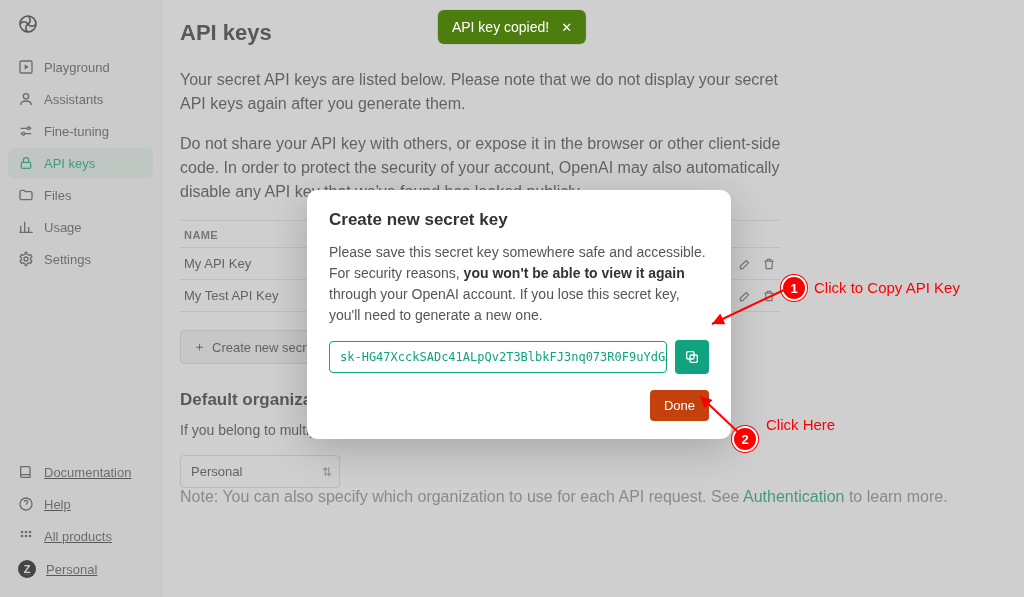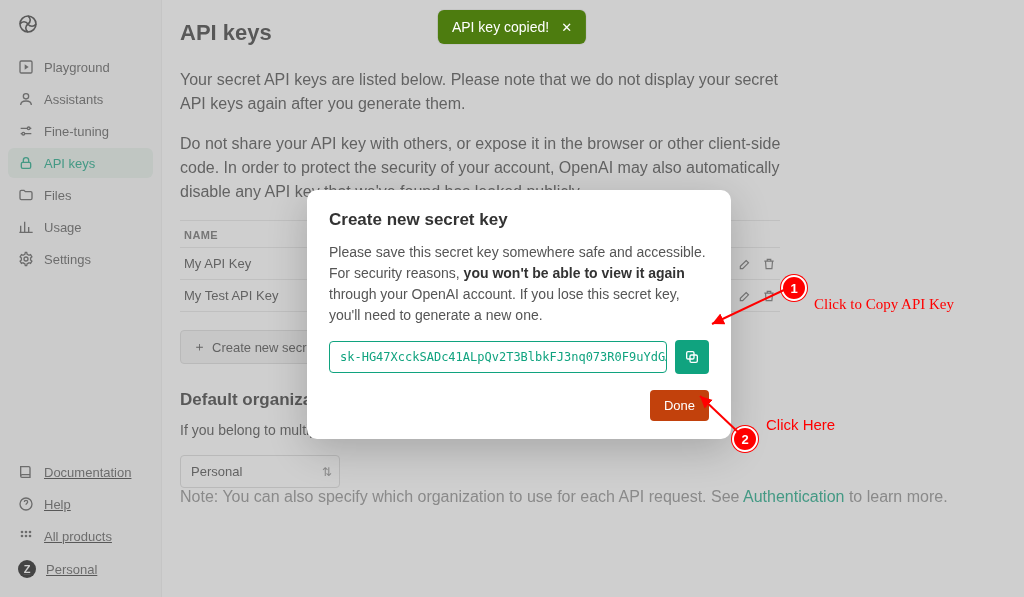--- a/index.html
+++ b/index.html
@@ -253,21 +253,21 @@
           </svg>
         </span>
     </div>
   </div>
   <div class="modal-actions">
     <button class="done-btn">Done</button>
   </div>
 </div>
 
 <div class="anno-badge" style="left:781px; top:275px;">1</div>
-<div class="anno-label" style="left:814px; top:296px;font-family:Liberation Serif, serif;">Click to Copy API Key</div>
+<div class="anno-label" style="left:814px; top:279px;">Click to Copy API Key</div>
 <svg class="anno-arrow" style="left:706px; top:288px;" width="80" height="44">
   <defs>
       <marker id="ah1" markerWidth="8" markerHeight="8" refX="6" refY="3" orient="auto">
         <path d="M0,0 L6,3 L0,6 z" fill="#ff0000"></path>
       </marker>
     </defs>
   <line x1="78" y1="2" x2="6" y2="36" stroke="#ff0000" stroke-width="2" marker-end="url(#ah1)"></line>
 </svg>
 
 <div class="anno-badge" style="left:732px; top:426px;">2</div>

